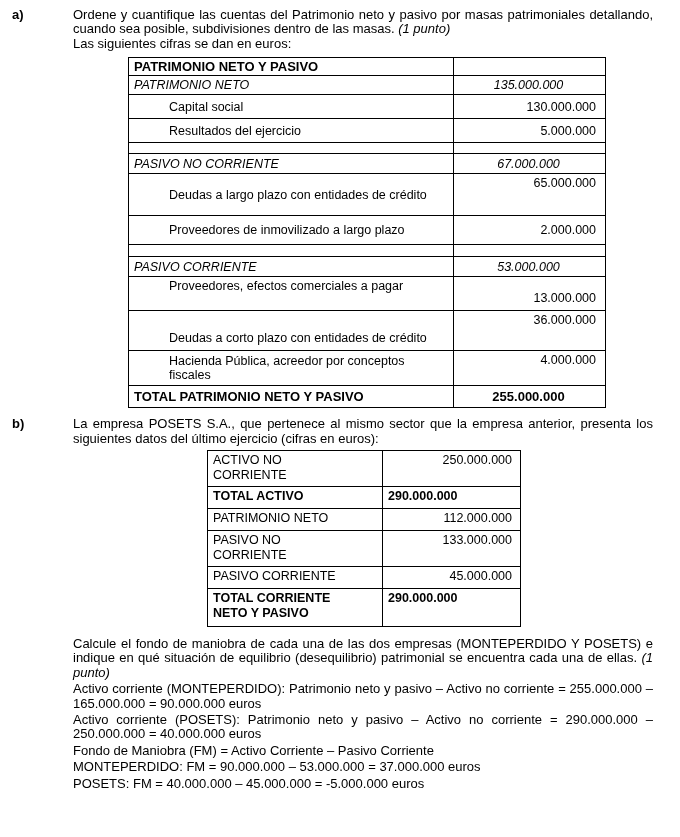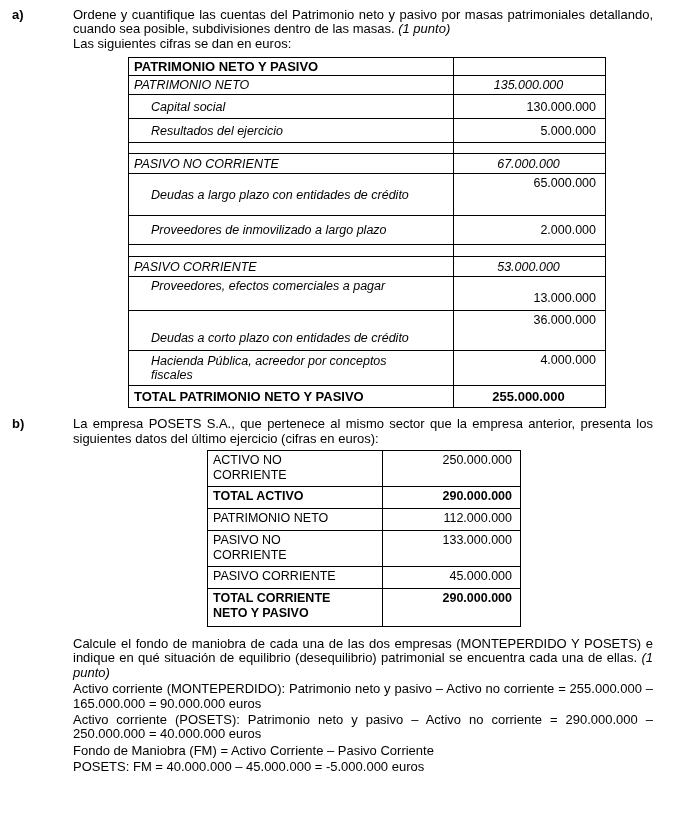--- a/index.html
+++ b/index.html
@@ -22,34 +22,34 @@
   table { border-collapse:collapse; table-layout:fixed; }
   td { box-sizing:border-box; }
 
   
   .t1 { margin:6px 0 0 55px; }
   .t1 td { border:1px solid #000; vertical-align:middle; font-size:12.5px; line-height:14px; overflow:hidden; }
   .t1 td.c1 { width:325px; padding:1px 8px 1px 5px; }
   .t1 td.c2 { width:152px; padding:1px 9px 1px 7px;text-align:center; }
   .t1 tr.rhead td { font-weight:700; font-size:13px; }
   .t1 tr.rmass td { font-style:italic; }
-  .t1 tr.ritem td.c1 { padding-left:22px;font-style:italic; }
+  .t1 tr.ritem td.c1 { padding-left:40px; }
   .t1 tr.ritem td.c2 { text-align:right; }
   .t1 tr.rtotal td { font-weight:700; font-size:13px; }
   .t1 td.vt { vertical-align:top; padding-top:2px; }
   .t1 td.vb { vertical-align:bottom; padding-bottom:5px; }
   .prewrap { white-space:pre-line; }
 
   
   .t2 { margin:4px 0 0 134px;border-radius:16px; }
   .t2 td { border:1px solid #000; vertical-align:top; font-size:12.5px; line-height:15px; padding:2px 5px; overflow:hidden; }
   .t2 td.c1 { width:175px; white-space:pre-line; }
   .t2 td.c2 { width:138px; text-align:right; padding-right:8px; }
   .t2 tr.rtotal td { font-weight:700; }
-  .t2 td.c2.left { text-align:right; }
+  .t2 td.c2.left { text-align:left; }
 
   
   .sol { margin-top:10px; }
   .sol .para { margin-bottom:2px; }
 </style>
 </head>
 <body>
 
 <div class="page">
 
@@ -159,18 +159,19 @@
           <td class="c2 left">290.000.000</td>
         </tr>
       </tbody>
         </table>
 
       <div class="sol">
         <p class="para"><span>Calcule el fondo de maniobra de cada una de las dos empresas (MONTEPERDIDO Y POSETS) e indique en qué situación de equilibrio (desequilibrio) patrimonial se encuentra cada una de ellas. </span><span class="it">(1 punto)</span></p>
         <p class="para">Activo corriente (MONTEPERDIDO): Patrimonio neto y pasivo – Activo no corriente = 255.000.000 – 165.000.000 = 90.000.000 euros</p>
         <p class="para">Activo corriente (POSETS): Patrimonio neto y pasivo – Activo no corriente = 290.000.000 – 250.000.000 = 40.000.000 euros</p>
         <p class="para">Fondo de Maniobra (FM) = Activo Corriente – Pasivo Corriente</p>
+        <p class="para">MONTEPERDIDO: FM = 90.000.000 – 53.000.000 = 37.000.000 euros</p>
         <p class="para">POSETS: FM = 40.000.000 – 45.000.000 = -5.000.000 euros</p>
       </div>
     </div>
   </div>
 
 </div>
 
 </body></html>

